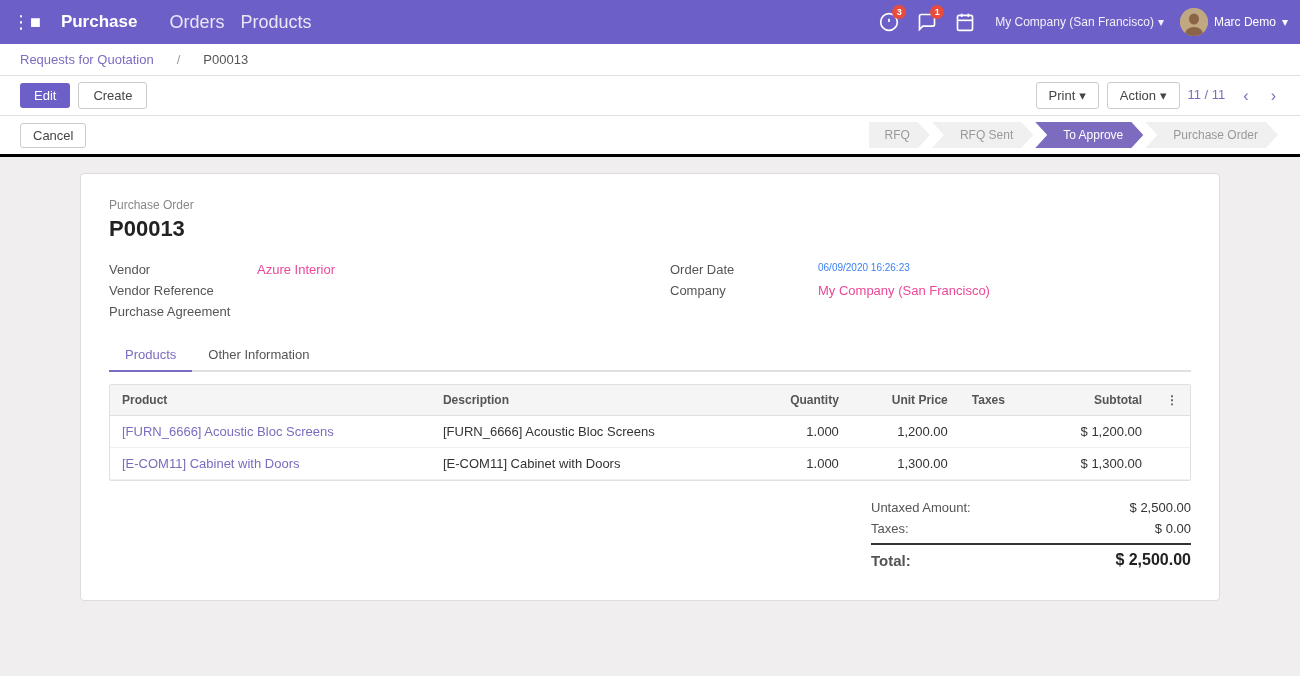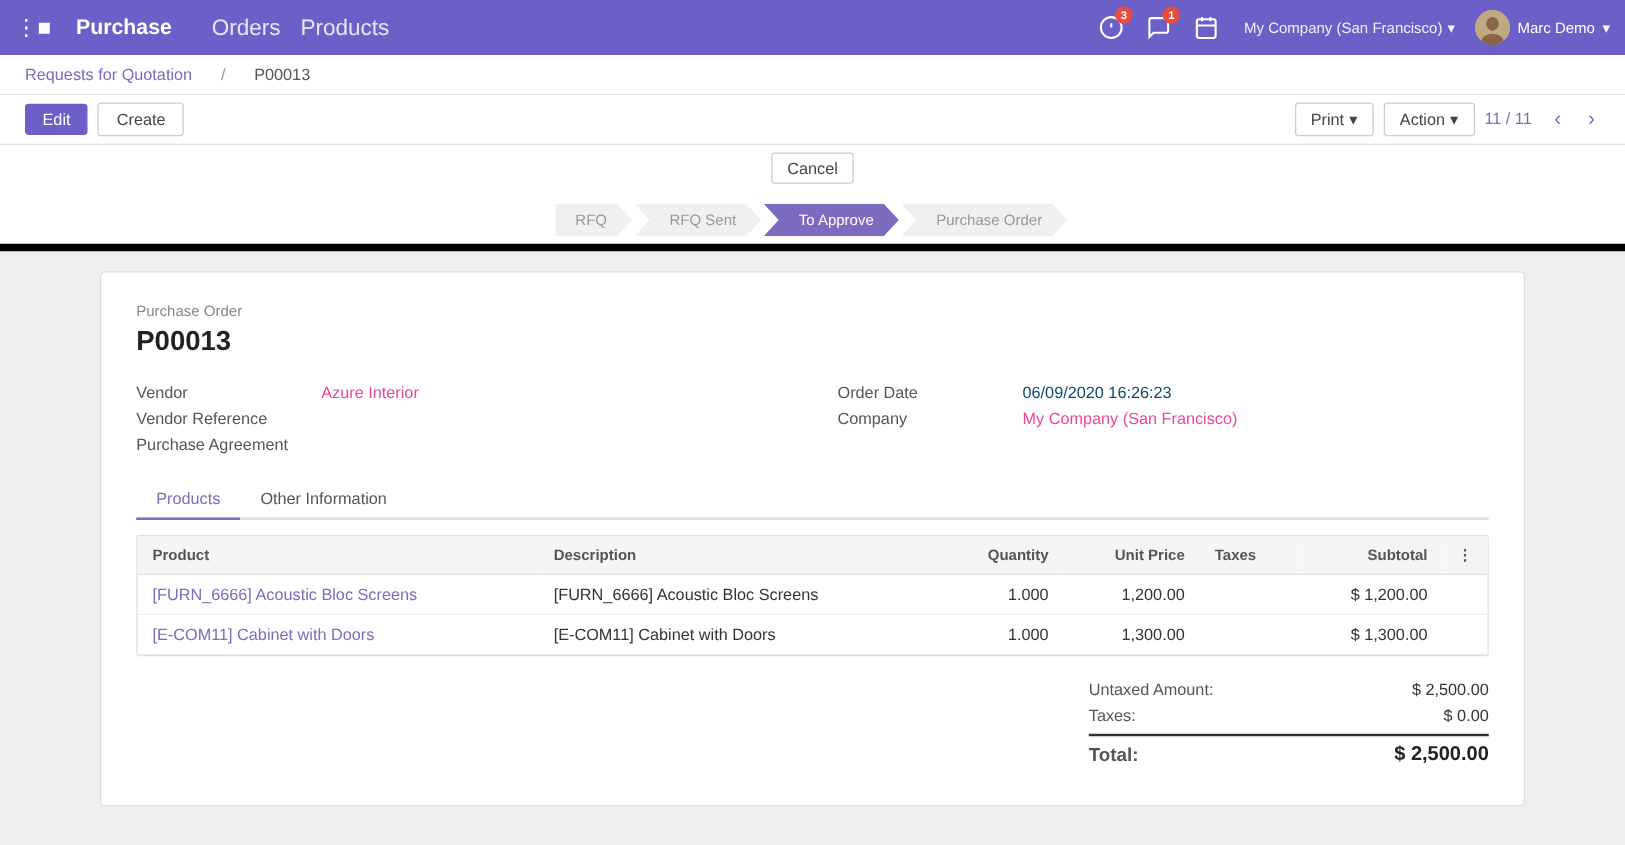--- a/index.html
+++ b/index.html
@@ -55,25 +55,24 @@
     .btn-print { background: #fff; color: #444; border: 1px solid #ccc; border-radius: 3px; padding: 5px 12px; cursor: pointer; font-size: 13px; display: flex; align-items: center; gap: 4px; }
     .btn-action { background: #fff; color: #444; border: 1px solid #ccc; border-radius: 3px; padding: 5px 12px; cursor: pointer; font-size: 13px; display: flex; align-items: center; gap: 4px; }
     .action-spacer { flex: 1; }
     .pagination { display: flex; align-items: flex-start; gap: 14px; color: #7c6bbf; font-size: 13px; }
     .pagination-btn { background: none; border: none; color: #7c6bbf; cursor: pointer; font-size: 16px; padding: 0 4px; }
 
     
     .status-bar {
       background: #fff;
       padding: 6px 20px;
-      border-bottom: 6px solid #000000;
+      border-bottom: 3px solid #000000;
       display: flex;
       align-items: center;
       gap: 8px;
-      flex-direction: column;
     }
     .btn-cancel { background: #fff; color: #444; border: 1px solid #ccc; border-radius: 3px; padding: 4px 12px; cursor: pointer; font-size: 13px; }
     .status-spacer { flex: 1; }
     .status-steps { display: flex; align-items: center; }
     .status-step { padding: 6px 20px 6px 28px; font-size: 12px; color: #999; background: #f5f5f5; position: relative; clip-path: polygon(0 0, calc(100% - 12px) 0, 100% 50%, calc(100% - 12px) 100%, 0 100%, 12px 50%); margin-right: 2px; }
     .status-step:first-child { clip-path: polygon(0 0, calc(100% - 12px) 0, 100% 50%, calc(100% - 12px) 100%, 0 100%); padding-left: 16px; }
 
     
     .main-content {
       padding: 16px 20px;
@@ -87,21 +86,21 @@
       max-width: 1140px;
       margin: 0 auto;
     }
     .doc-type { font-size: 12px; color: #888; margin-bottom: 4px; }
     .doc-number { font-size: 22px; font-weight: 700; color: #222; margin-bottom: 20px; }
 
     .doc-fields { display: grid; grid-template-columns: 1fr 1fr; gap: 10px 40px; margin-bottom: 20px; }
     .field-row { display: flex; align-items: flex-start; gap: 8px; }
     .field-label { color: #555; font-size: 13px; min-width: 140px; }
     .field-value { color: #ec4899; font-size: 13px; cursor: pointer; }
-    .field-value-plain { color: #0c4a6e; font-size: 13px; }
+    .field-value-plain { color: #3b82f6; font-size: 10px; }
 
     
     .tabs { display: flex; border-bottom: 2px solid #e0e0e0; margin-bottom: 0; }
     .tab { padding: 8px 16px; font-size: 13px; cursor: pointer; color: #555; border-bottom: 2px solid transparent; margin-bottom: -2px; }
     .tab.active { color: #7c6bbf; border-bottom: 2px solid #7c6bbf; font-weight: 500; }
 
     
     .products-table { width: 100%; border-collapse: collapse; margin-top: 0; }
     .products-table thead tr { background: #f5f5f5; }
     .products-table th { padding: 8px 12px; text-align: left; font-size: 12px; color: #555; font-weight: 600; border-bottom: 1px solid #e0e0e0; }

